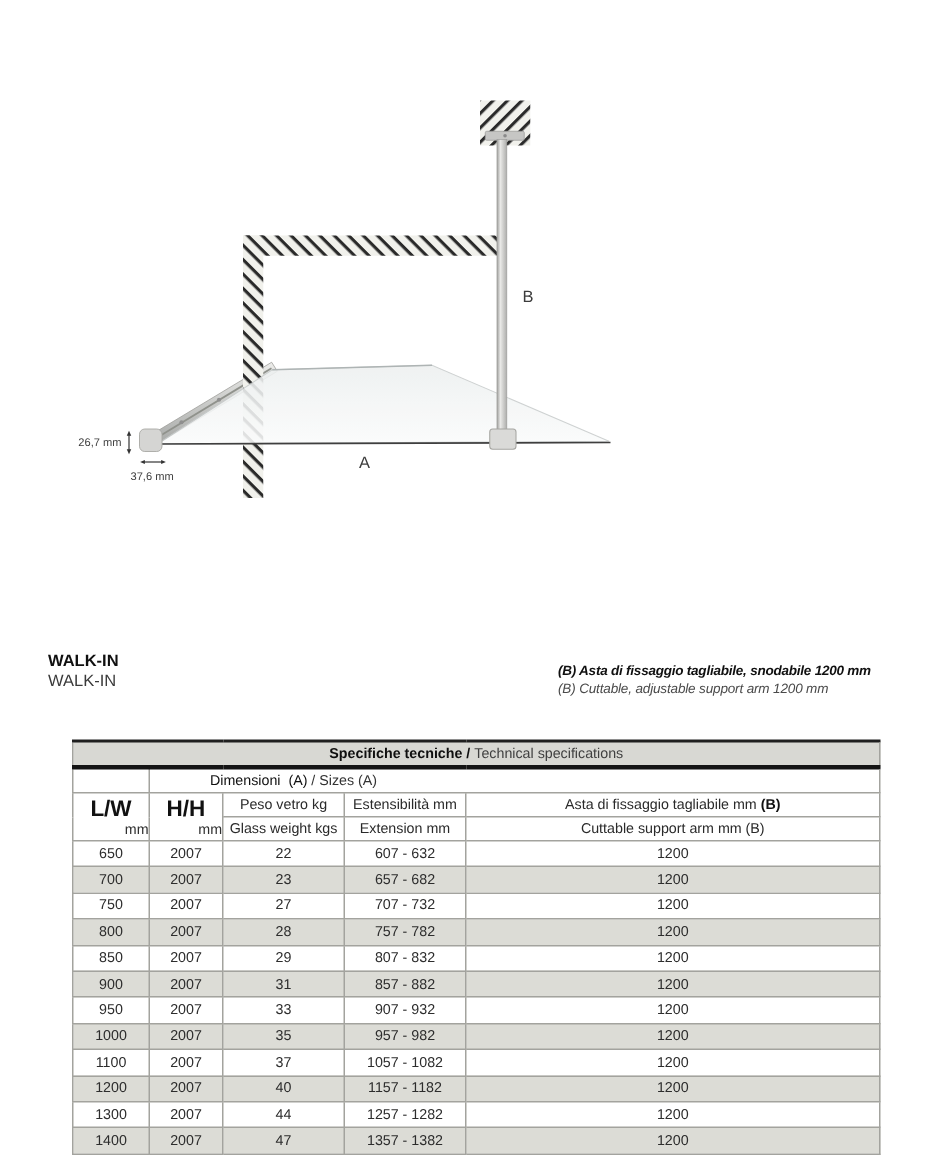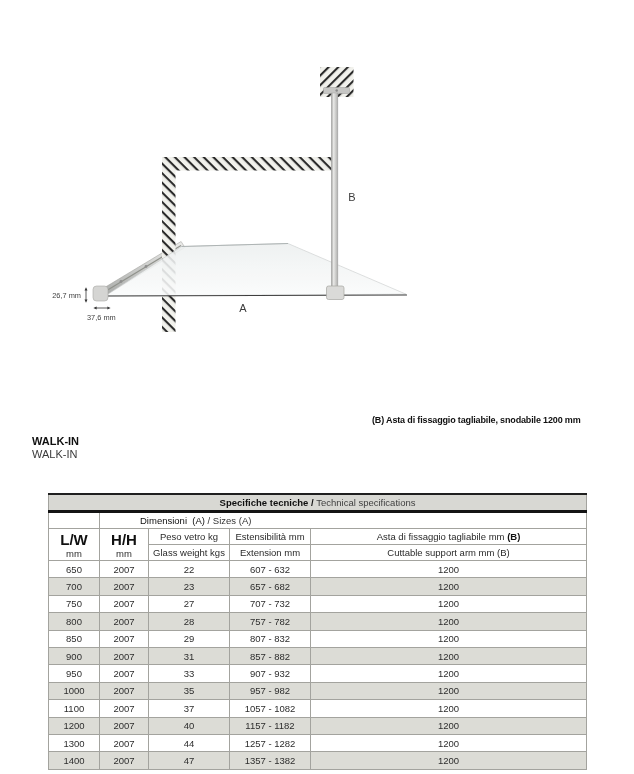--- a/index.html
+++ b/index.html
@@ -4,40 +4,40 @@
 <style>
   html,body{margin:0;padding:0;background:#fff;}
   .page{position:relative;width:634px;height:774px;background:#fff;overflow:hidden;
         font-family:"Liberation Sans", sans-serif;}
   svg text{font-family:"Liberation Sans", sans-serif;}
 
   
   .walkin{position:absolute;left:32px;top:435px;line-height:13px;}
   .walkin .t1{font-size:11px;font-weight:bold;color:#101010;}
   .walkin .t2{font-size:11px;color:#3a3a3a;}
-  .note{position:absolute;left:372px;top:415px;line-height:11.5px;white-space:nowrap;}
+  .note{position:absolute;left:372px;top:442px;line-height:11.5px;white-space:nowrap;font-style:italic;}
   .note .n1{font-size:9px;font-weight:bold;color:#101010;letter-spacing:-0.15px;}
   .note .n2{font-size:9px;color:#4a4a4a;letter-spacing:-0.1px;}
 
   
   .spec{position:absolute;left:48px;top:478px;width:538px;border-collapse:collapse;
         table-layout:fixed;font-size:9.5px;color:#2a2a2a;margin-top:15px;}
   .spec th,.spec td{border:1px solid var(--line,#a3a39e);font-weight:normal;
         text-align:center;padding:0;vertical-align:middle;background:#fff;}
   .spec thead th{height:15px;}
   .band th{background:var(--band-bg,#d8d8d3);border-top:2px solid #1f1f1f;
         border-bottom:3px solid #141414;height:14px;}
   .band .b{font-weight:bold;color:#0f0f0f;}
   .band .r{color:#3f3f3f;}
   .dim th{height:13px;}
   .dim .dimcell{text-align:left;padding-left:40px;}
   .dim .b{font-weight:normal;color:#0f0f0f;}
   .dim .r{color:#333;text-align:right;}
   .cb{font-weight:bold;font-size:15px;color:#111;}
-  .hsub{color:#2e2e2e;}
+  .hsub{color:#2e2e2e;text-align:right;}
   .bB{font-weight:bold;color:#111;}
   .spec tbody td{height:16.4px;color:#2d2d2d;}
   .spec tbody tr:nth-child(even) td{background:var(--stripe-bg,#dcdcd6);}
 </style>
 </head>
 <body>
 
 <div class="page">
 
   <svg class="diagram" width="634" height="430" viewBox="0 0 634 430" style="position:absolute;left:0;top:0;">
@@ -104,20 +104,21 @@
     <text x="352" y="201" font-size="11" fill="#3c3c3c" text-anchor="middle">B</text>
   </svg>
 
   <div class="walkin">
     <div class="t1">WALK-IN</div>
     <div class="t2">WALK-IN</div>
   </div>
 
   <div class="note">
     <div class="n1">(B) Asta di fissaggio tagliabile, snodabile 1200 mm</div>
+    <div class="n2">(B) Cuttable, adjustable support arm 1200 mm</div>
   </div>
 
   <table class="spec">
     <colgroup>
       <col style="width:51px">
         <col style="width:49px">
         <col style="width:81px">
         <col style="width:81px">
         <col style="width:276px">
     </colgroup>

